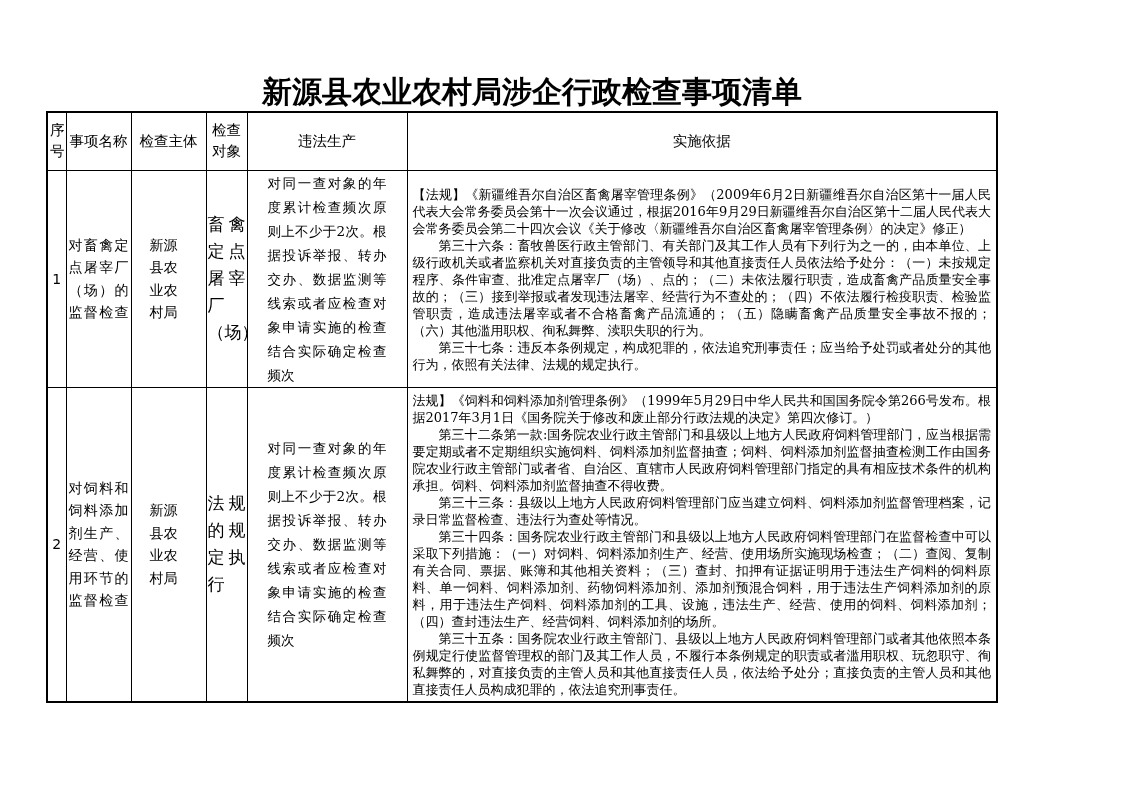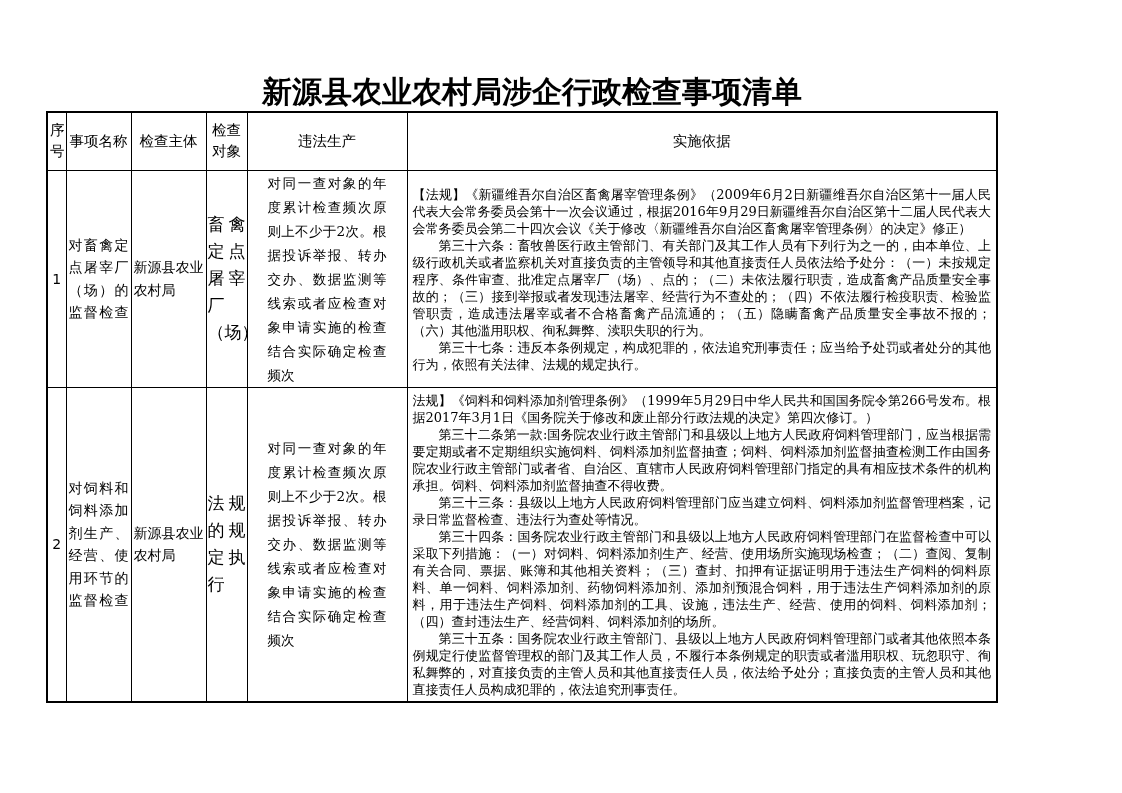--- a/index.html
+++ b/index.html
@@ -66,21 +66,21 @@
   td.c-name {
     font-size: 14px;
     line-height: 1.6;
     padding: 7px 2px;
     text-align: justify;
     text-align-last: justify;
   }
   td.c-subj {
     font-size: 14px;
     line-height: 1.6;
-    padding: 0 2px;
+    padding: 0 18px;
     text-align: left;
   }
   td.c-target {
     font-size: 17px;
     line-height: 1.6;
     padding: 0 1px;
     text-align: justify;
   }
   td.c-freq {
     font-size: 13.5px;

